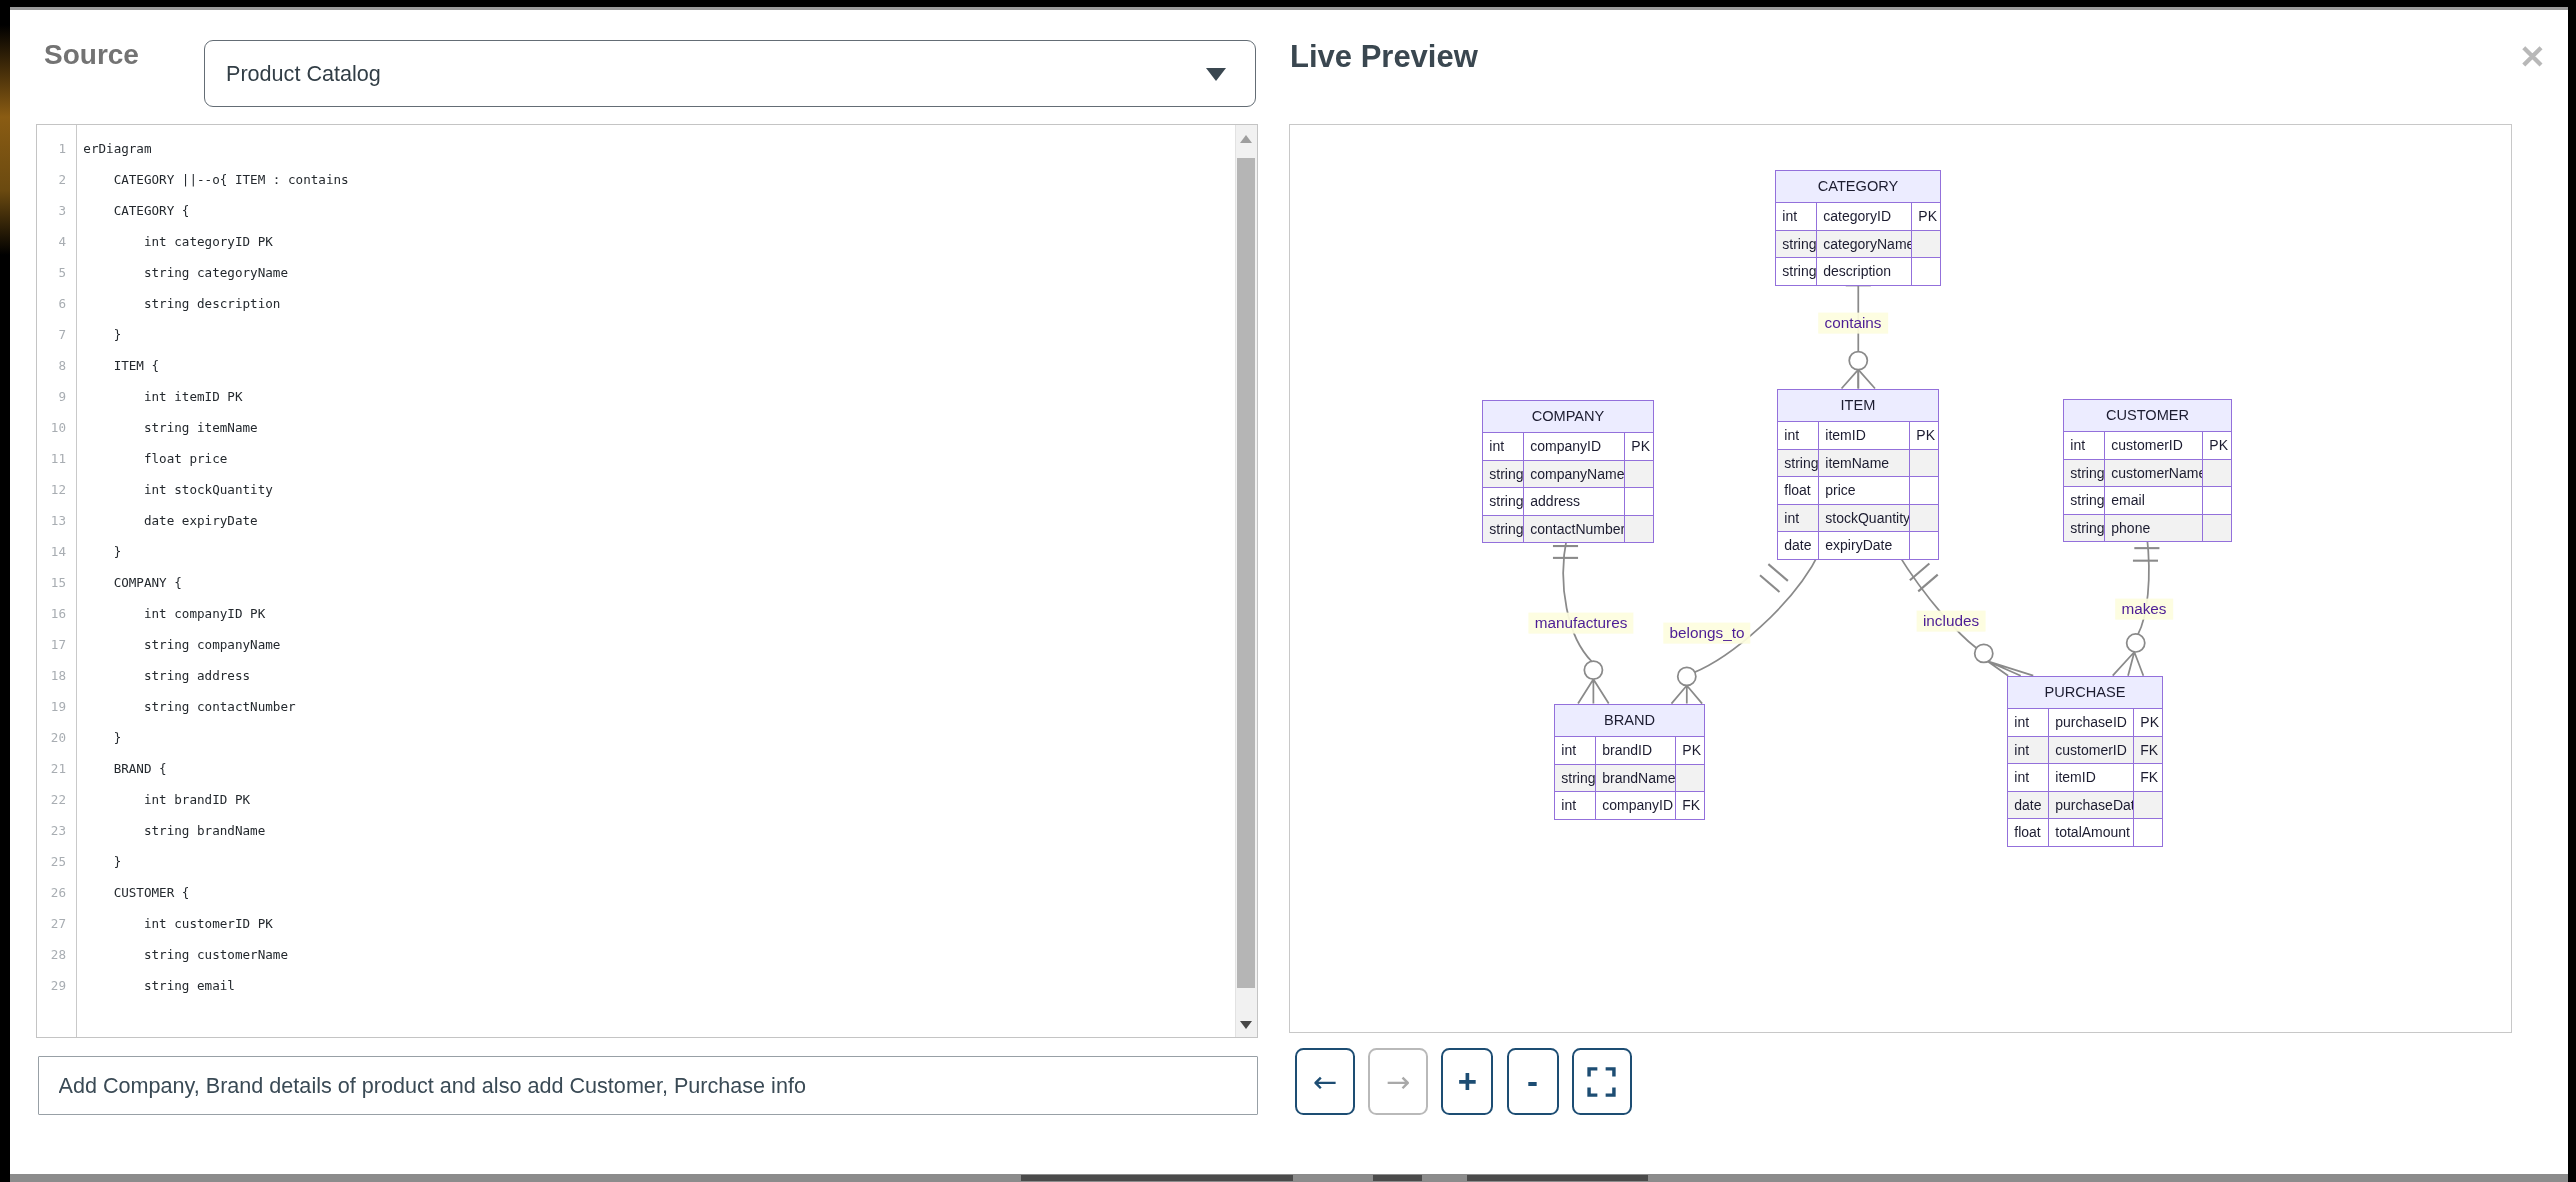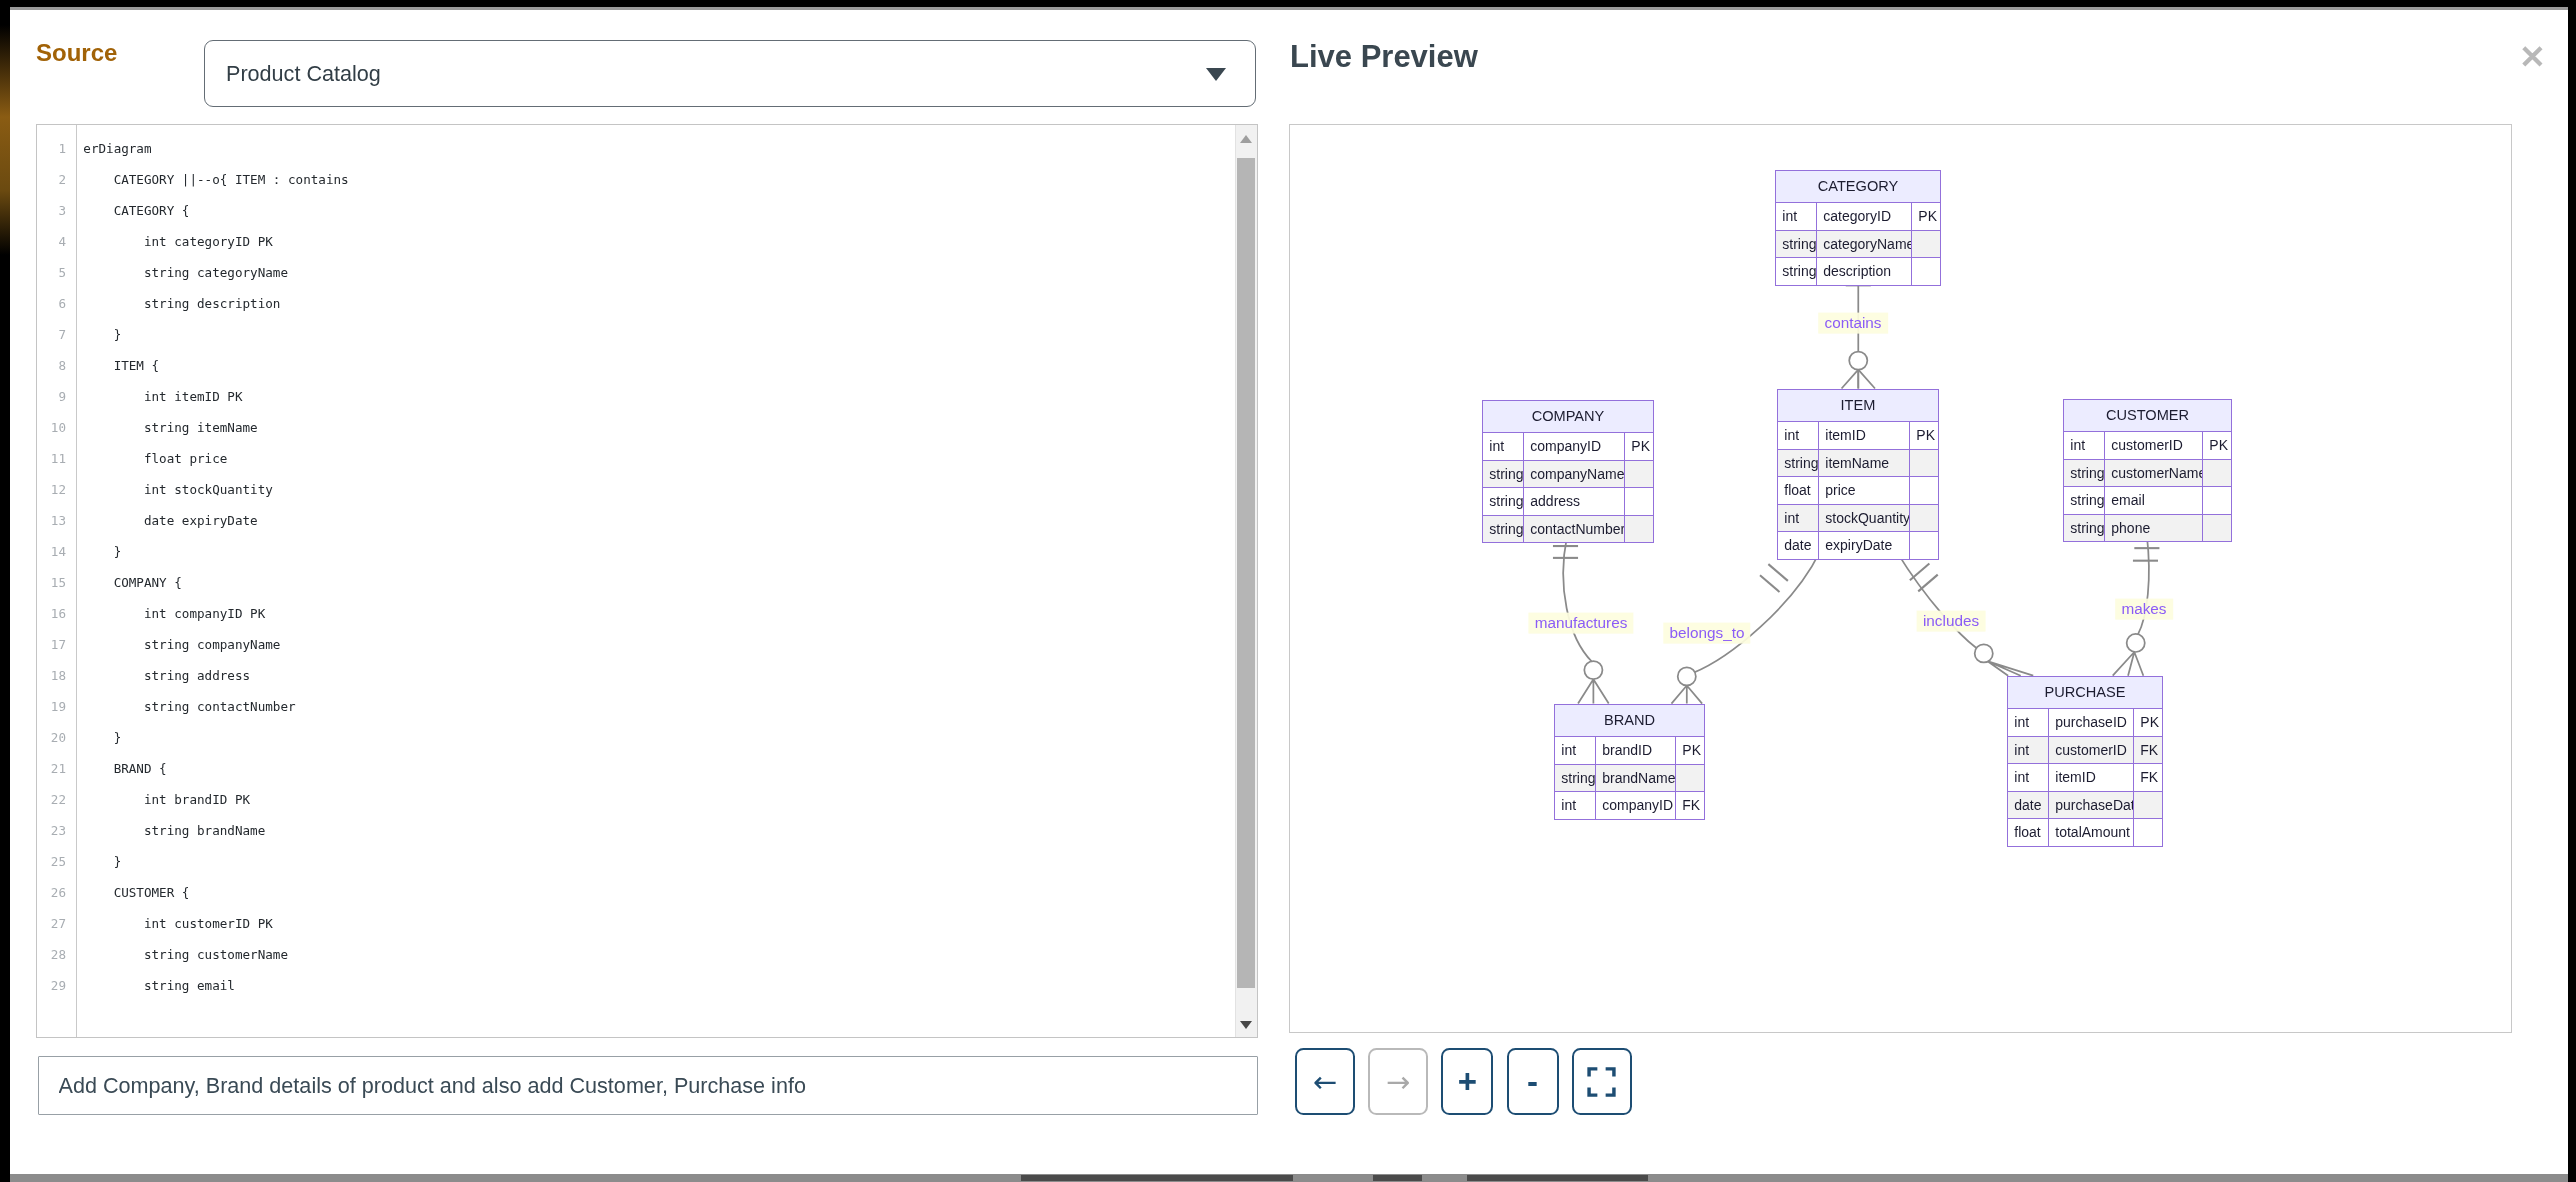--- a/index.html
+++ b/index.html
@@ -6,21 +6,21 @@
   .screen{position:relative;width:2576px;height:1183px;background:#000;overflow:hidden;
           font-family:"Liberation Sans",sans-serif;}
   .edge-sliver{position:absolute;left:0;top:25px;width:9.8px;height:230px;
           background:linear-gradient(180deg,#000 0%,#8a5c13 40%,#6b4a10 72%,#000 100%);}
   .modal{position:absolute;left:9.8px;top:7px;width:2558px;height:1169px;background:#fff;
          border-top:3.5px solid #9a9a9a;box-sizing:border-box;}
   .bottom-band{position:absolute;left:9.8px;top:1174px;width:2558px;height:8.4px;background:#8c8c8c;}
   .bottom-band .frag{position:absolute;top:1.4px;height:5.6px;background:#4a4a4a;}
 
   
-  .source-label{position:absolute;left:36px;top:39px;font-size:24px;font-weight:700;color:#a16207;}
+  .source-label{position:absolute;left:44px;top:39px;font-size:28px;font-weight:700;color:#737373;}
   .dropdown{position:absolute;left:204px;top:40px;width:1052px;height:67px;box-sizing:border-box;
             border:1.4px solid #646d75;border-radius:9px;background:#fff;display:flex;align-items:center;
             padding-left:21px;font-size:21.6px;color:#323e46;cursor:pointer;}
   .caret{position:absolute;right:29px;top:26.5px;width:0;height:0;
          border-left:10.5px solid transparent;border-right:10.5px solid transparent;border-top:13.2px solid #3a4750;}
 
   .editor{position:absolute;left:36px;top:124px;width:1222px;height:914px;box-sizing:border-box;
           border:0.7px solid #c4c4c4;background:#fff;overflow:hidden;}
   .code-lines{position:absolute;left:0;top:0;right:21px;padding-top:8.4px;
           font-family:"DejaVu Sans Mono",monospace;font-size:12.6px;line-height:31px;}
@@ -49,21 +49,21 @@
   .entity{position:absolute;box-sizing:border-box;border:1.4px solid #9370DB;background:#fff;
           font-size:14px;color:#1c1c30;z-index:2;}
   .etitle{height:31px;line-height:31px;text-align:center;background:#ECECFF;font-size:14.6px;}
   .erow{display:grid;grid-template-columns:40px 1fr 29px;}
   .ecell{height:26.5px;line-height:26.5px;padding-left:6.3px;border-top:0.7px solid #9370DB;background:#fff;
          overflow:hidden;white-space:nowrap;}
   .ecell + .ecell{border-left:0.7px solid #9370DB;}
   .erow.alt .ecell{background:#f2f2f2;}
 
   .rlabel{position:absolute;transform:translate(-50%,-50%);background:rgba(253,253,222,0.92);
-          padding:1.4px 6.3px;font-size:15.3px;color:#8b5cf6;z-index:3;white-space:nowrap;}
+          padding:1.4px 6.3px;font-size:15.3px;color:#4c1d95;z-index:3;white-space:nowrap;}
 
   .toolbar{position:absolute;left:1295px;top:1048px;display:flex;gap:13.2px;}
   .tb-btn{height:67px;box-sizing:border-box;border:2.1px solid #1d4d73;border-radius:8.4px;background:#fff;
           color:#1d4d73;display:flex;align-items:center;justify-content:center;font-size:29px;
           font-family:"DejaVu Sans",sans-serif;cursor:pointer;padding:0;}
   .tb-btn.w-lg{width:60px;} .tb-btn.w-sm{width:52px;}
   .tb-btn.disabled{border-color:#b9b9b9;color:#a9a9a9;cursor:default;}
   .tb-btn .pm{font-size:33px;font-weight:600;font-family:"Liberation Sans",sans-serif;}
 </style>
 </head>

